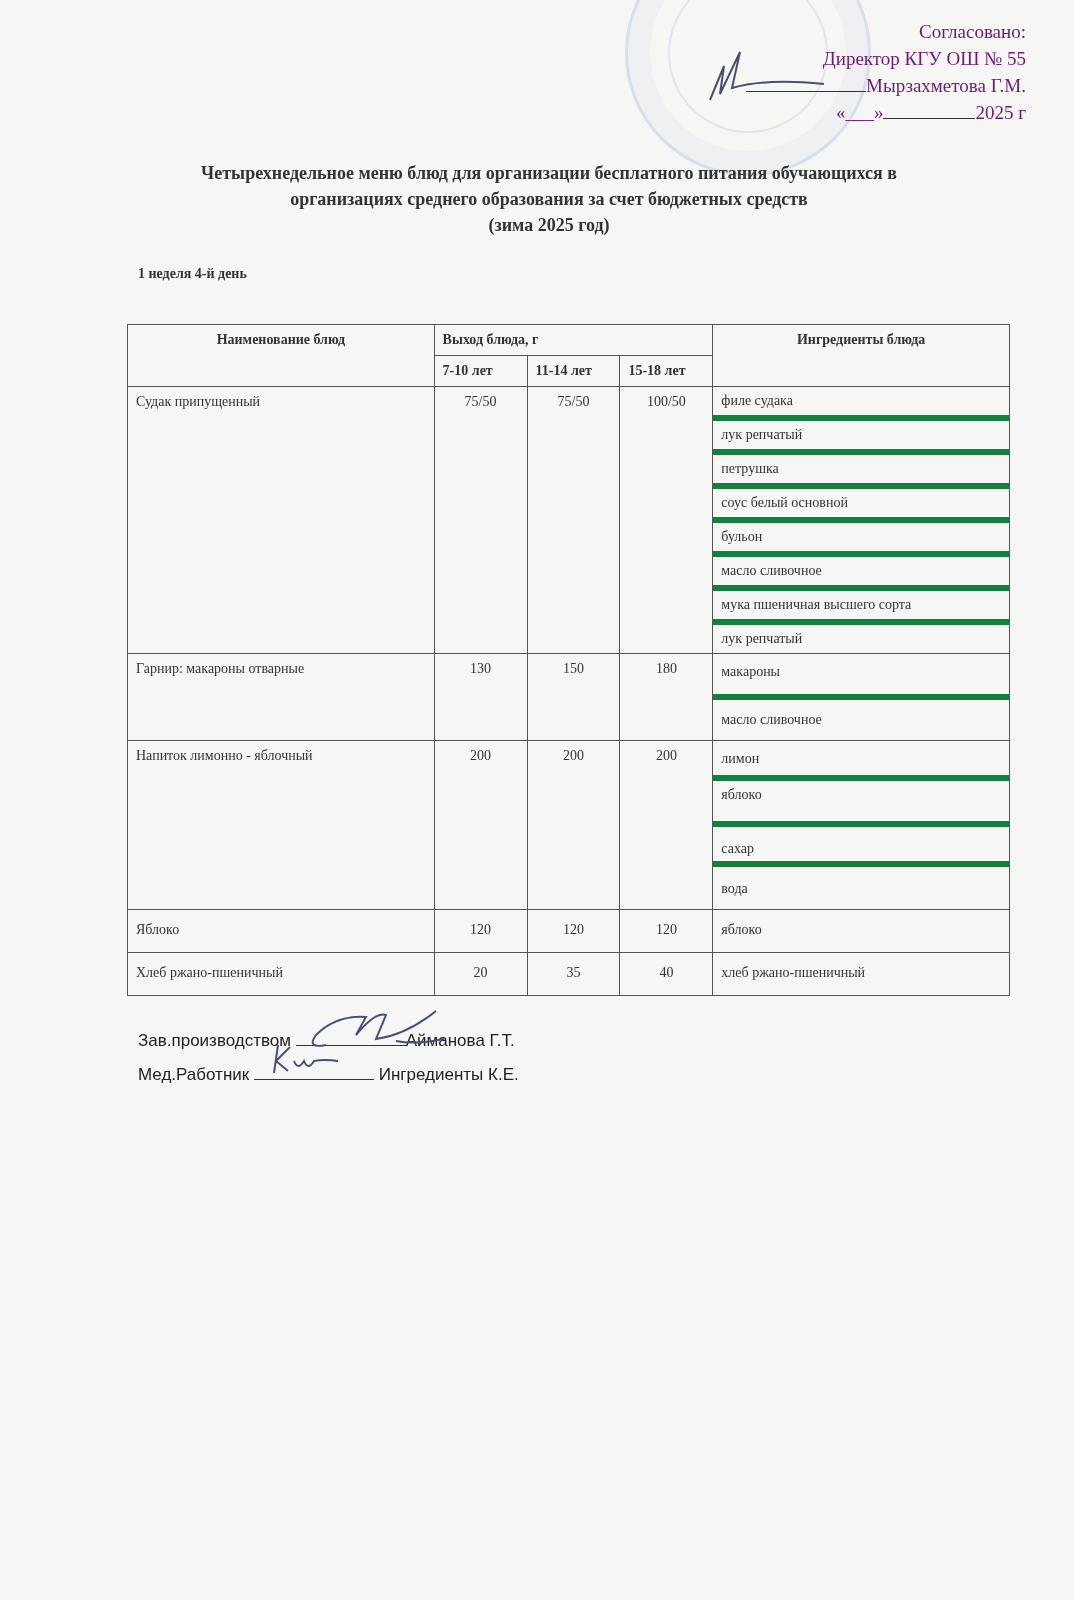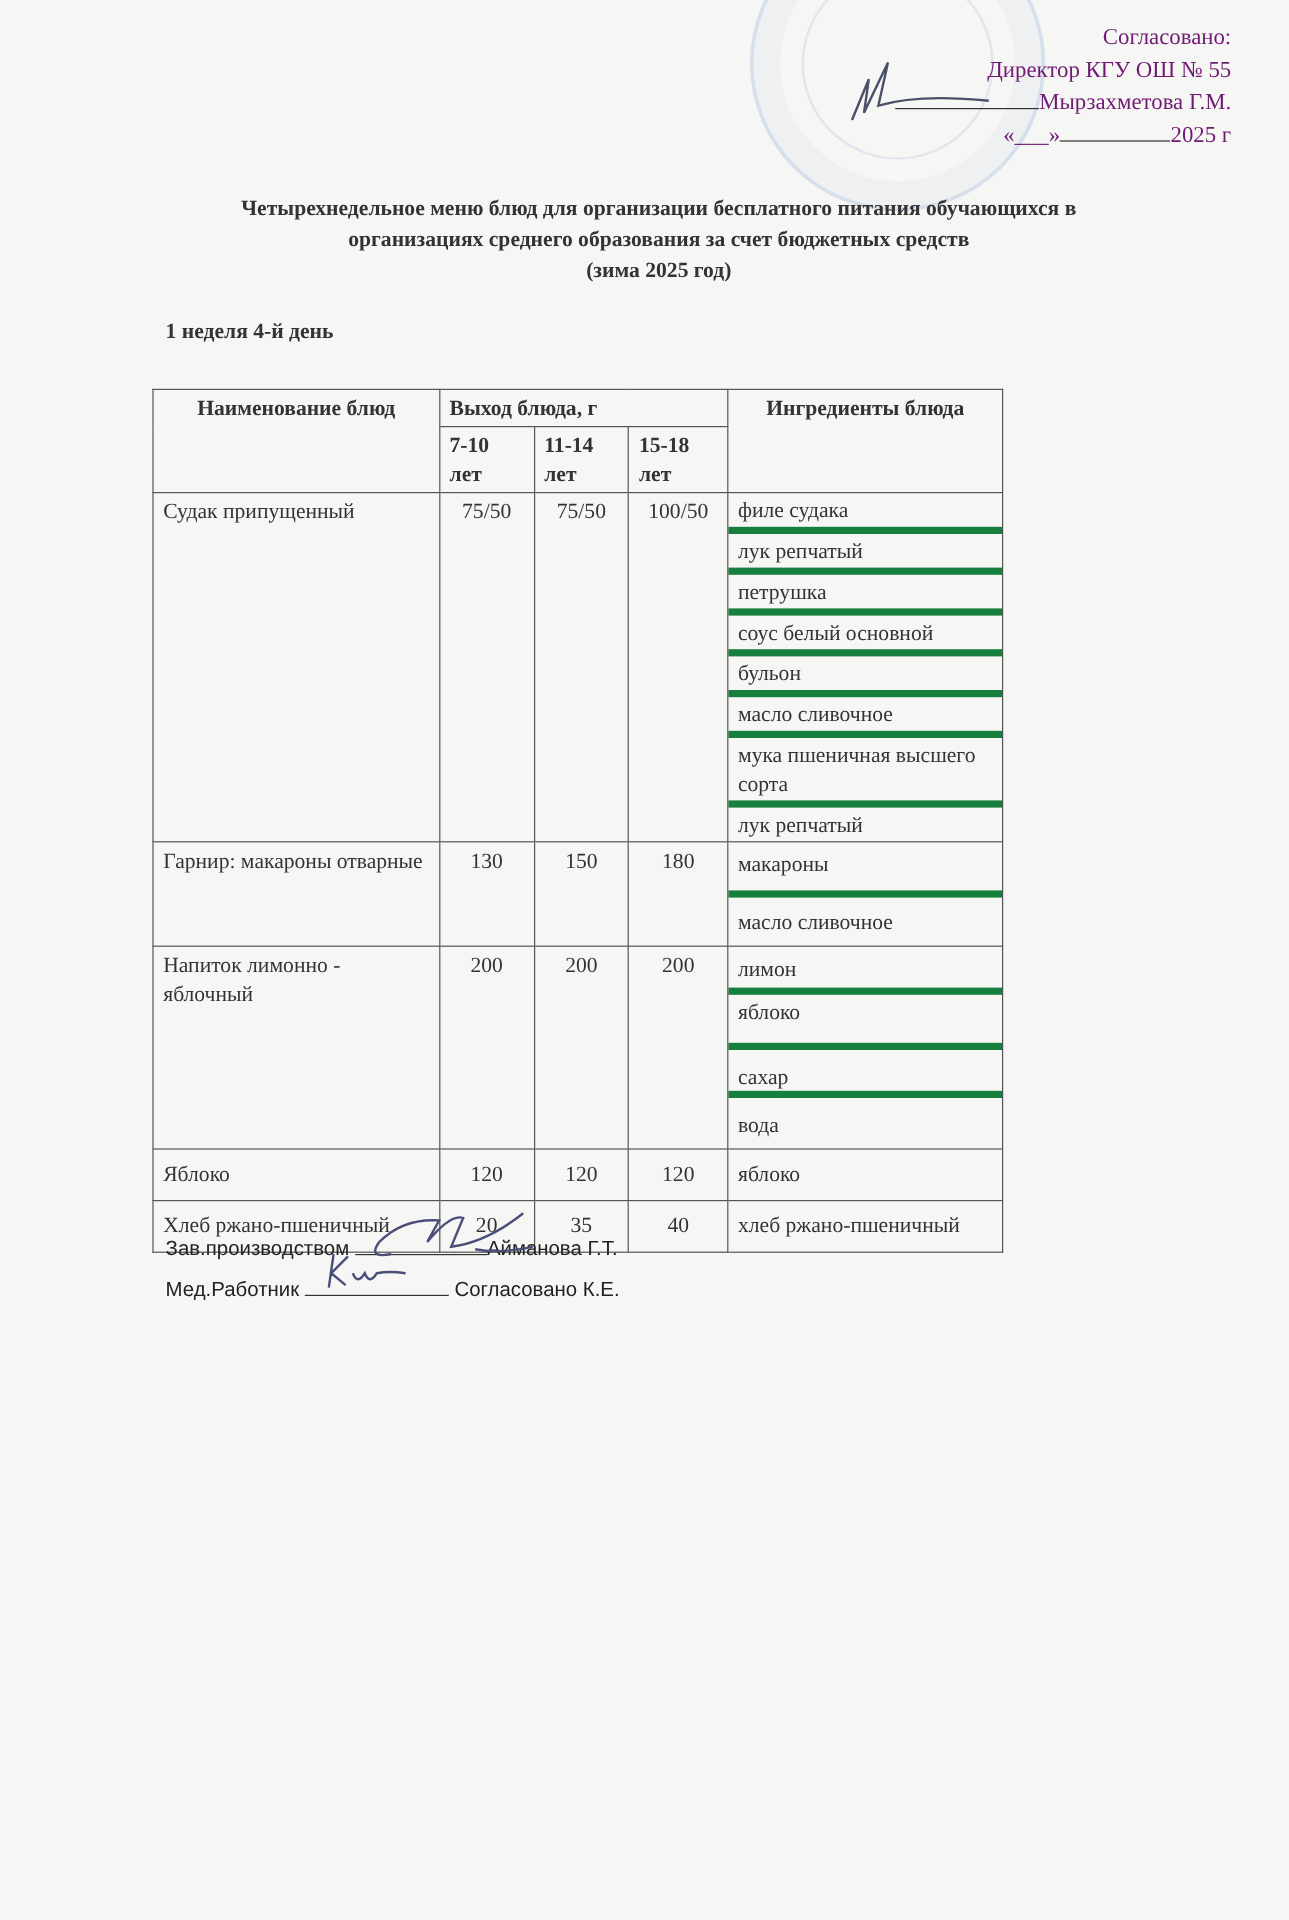--- a/index.html
+++ b/index.html
@@ -31,26 +31,26 @@
     .sig-director {
       position: absolute; left: 706px; top: 44px; width: 120px; height: 60px;
     }
     .title {
       position: absolute; left: 109px; top: 160px; width: 880px;
       text-align: center; font-weight: bold; font-size: 18px; line-height: 26px;
       color: #333;
     }
     .subtitle {
       position: absolute; left: 138px; top: 266px;
-      font-weight: bold; font-size: 18px; color: #333;
+      font-weight: bold; font-size: 14px; color: #333;
     }
     table.menu {
       position: absolute; left: 127px; top: 324px;
-      border-collapse: collapse; width: 709px;
-      font-size: 18px; color: #333;
+      border-collapse: collapse; width: 883px;
+      font-size: 14px; color: #333;
     }
     table.menu td, table.menu th {
       border: 1px solid #555; vertical-align: top;
       padding: 3px 8px; line-height: 24px;
     }
     table.menu th { font-weight: bold; }
     .c-name { width: 290px; }
     .c-num { width: 76px; }
     .c-ing { width: 280px; }
     td.num { text-align: center; padding-left: 4px; padding-right: 4px; }
@@ -177,15 +177,15 @@
       </svg>
     </span><span>Айманова Г.Т.</span>
   </div>
   <div class="row">
     <span>Мед.Работник</span>
     <span class="sigline long">
       <svg width="90" height="40" viewBox="0 0 90 40">
         <path d="M24 6 L20 34 M36 8 L22 22 L34 32 M40 22 Q44 32 50 22 Q54 32 60 22 Q70 20 84 22" fill="none" stroke="#4a4f7a" stroke-width="2"></path>
       </svg>
     </span>
-    <span>Согласовано К.Е.</span>
+    <span>Ингредиенты К.Е.</span>
   </div>
 </div>
 
 </body></html>

